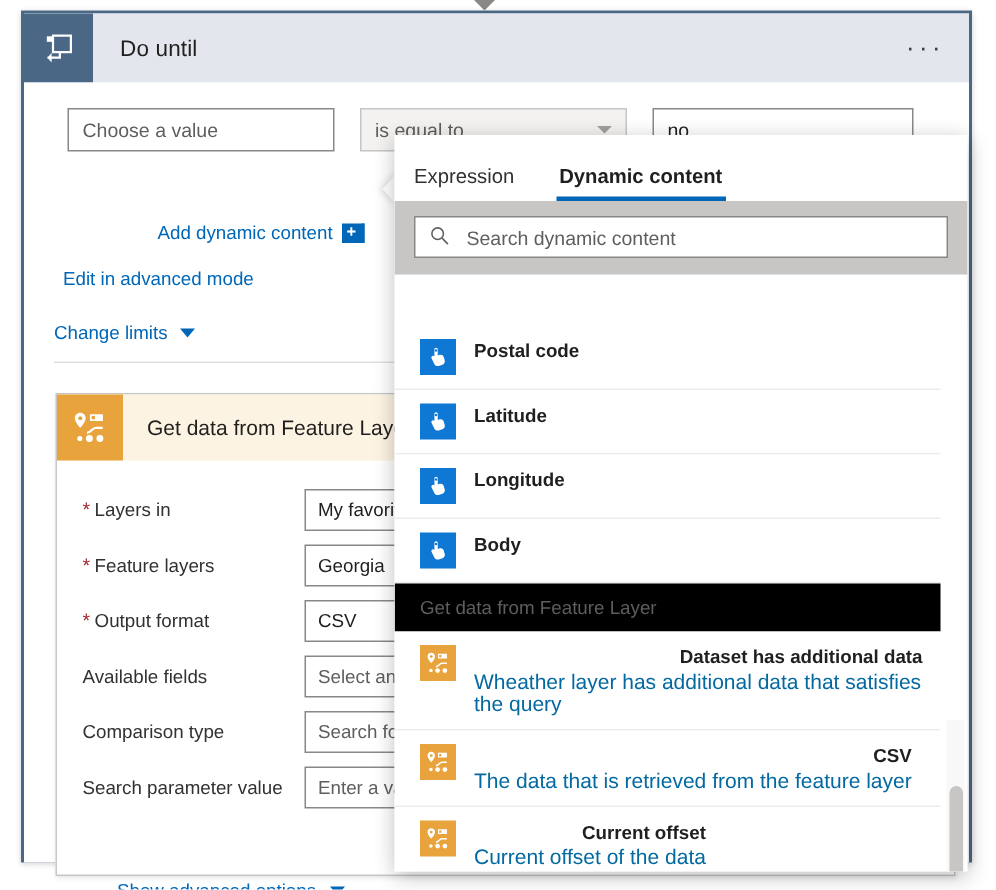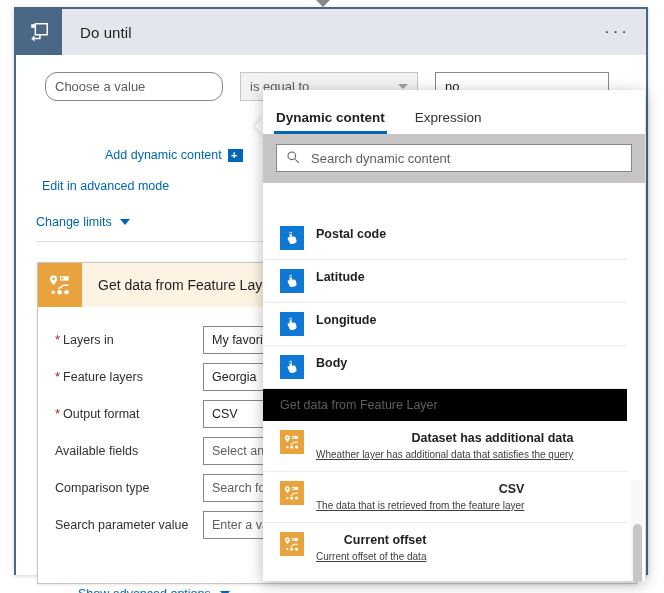--- a/index.html
+++ b/index.html
@@ -43,21 +43,21 @@
   }
 
   .du-body{position:relative;background:#fff;height:520px;}
 
   
   .cond-row{position:absolute;left:29px;top:17px;display:flex;gap:17px;}
   .inp{
     box-sizing:border-box;height:29px;border:1px solid #8a8886;background:#fff;
     display:flex;align-items:center;padding:0 9px;font-size:13px;color:#201f1e;
   }
-  .inp.placeholder{color:#605e5c;border-radius:12px;}
+  .inp.placeholder{color:#605e5c;}
   .inp.w1{width:178px;}
   .inp.w2{width:178px;background:#f3f2f1;border-color:#c8c6c4;justify-content:space-between;}
   .inp.w3{width:174px;}
   .chev{
     width:0;height:0;border-left:5px solid transparent;border-right:5px solid transparent;
     border-top:5px solid #a19f9d;margin-left:6px;
   }
 
   .add-dyn{
     position:absolute;left:89px;top:93px;display:flex;align-items:center;gap:6px;
@@ -154,21 +154,21 @@
     border-bottom:1px solid #edebe9;cursor:pointer;background:#fff;
   }
   .item:last-child{border-bottom:0;}
   .ic{
     width:24px;height:24px;flex:0 0 24px;display:flex;align-items:center;justify-content:center;
   }
   .ic.blue{background:#0f78d4;}
   .ic.orange{background:#e8a33d;}
   .itxt{display:flex;flex-direction:column;gap:1px;padding-top:1px;}
   .iname{font-size:12.5px;font-weight:bold;color:#201f1e;line-height:15px;text-align:right;}
-  .idesc{font-size:10px;color:#404040;line-height:15px;text-decoration:underline;}
+  .idesc{font-size:14px;color:#0369a1;line-height:15px;}
 
   .scroll-track{
     position:absolute;right:2px;top:390px;width:12px;height:185px;background:#f8f8f8;
   }
   .scroll-thumb{
     position:absolute;right:3px;top:434px;width:9px;height:136px;
     background:#c8c6c4;border-radius:5px;cursor:pointer;
   }
 </style>
 </head>
@@ -289,22 +289,22 @@
         </div>
       </div>
 
     </div>
   </div>
 
   <div class="flyout-beak"></div>
   <div class="flyout">
 
     <div class="tabs">
+      <div class="tab">Expression</div>
       <div class="tab active">Dynamic content</div>
-      <div class="tab">Expression</div>
     </div>
 
     <div class="search-band">
       <div class="search-box">
         <span>
           <svg width="14" height="14" viewBox="0 0 16 16" aria-hidden="true">
             <circle cx="6.6" cy="6.6" r="4.4" fill="none" stroke="#605e5c" stroke-width="1.2"></circle>
             <line x1="10" y1="10" x2="14.4" y2="14.6" stroke="#605e5c" stroke-width="1.2"></line>
           </svg>
         </span>

